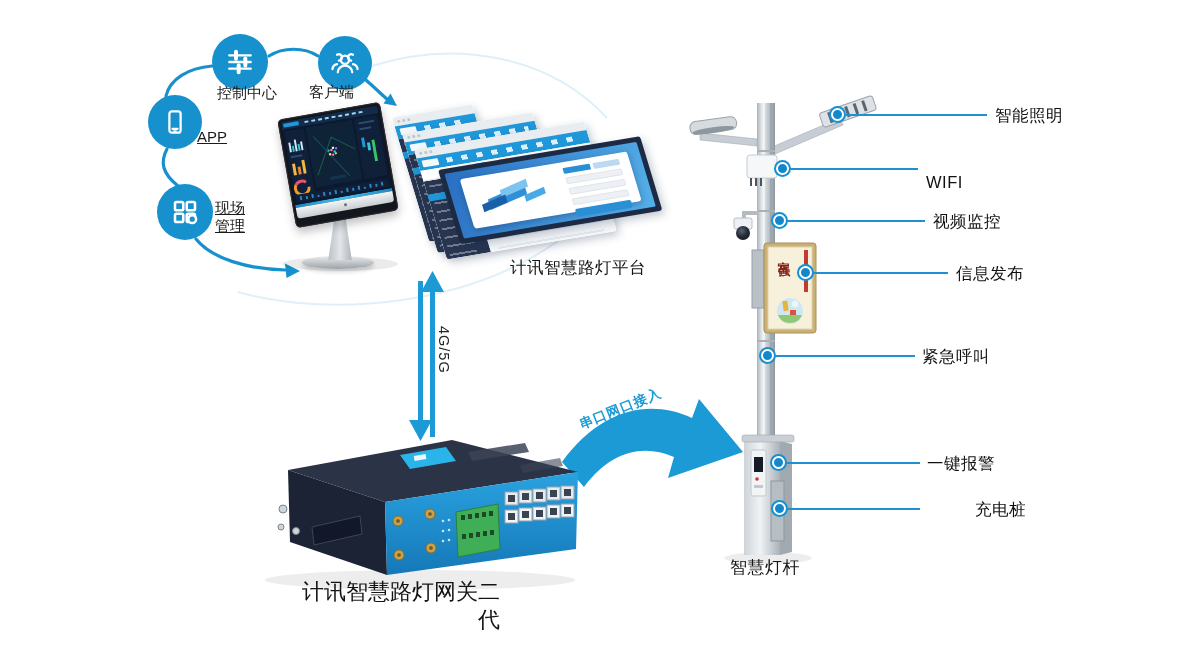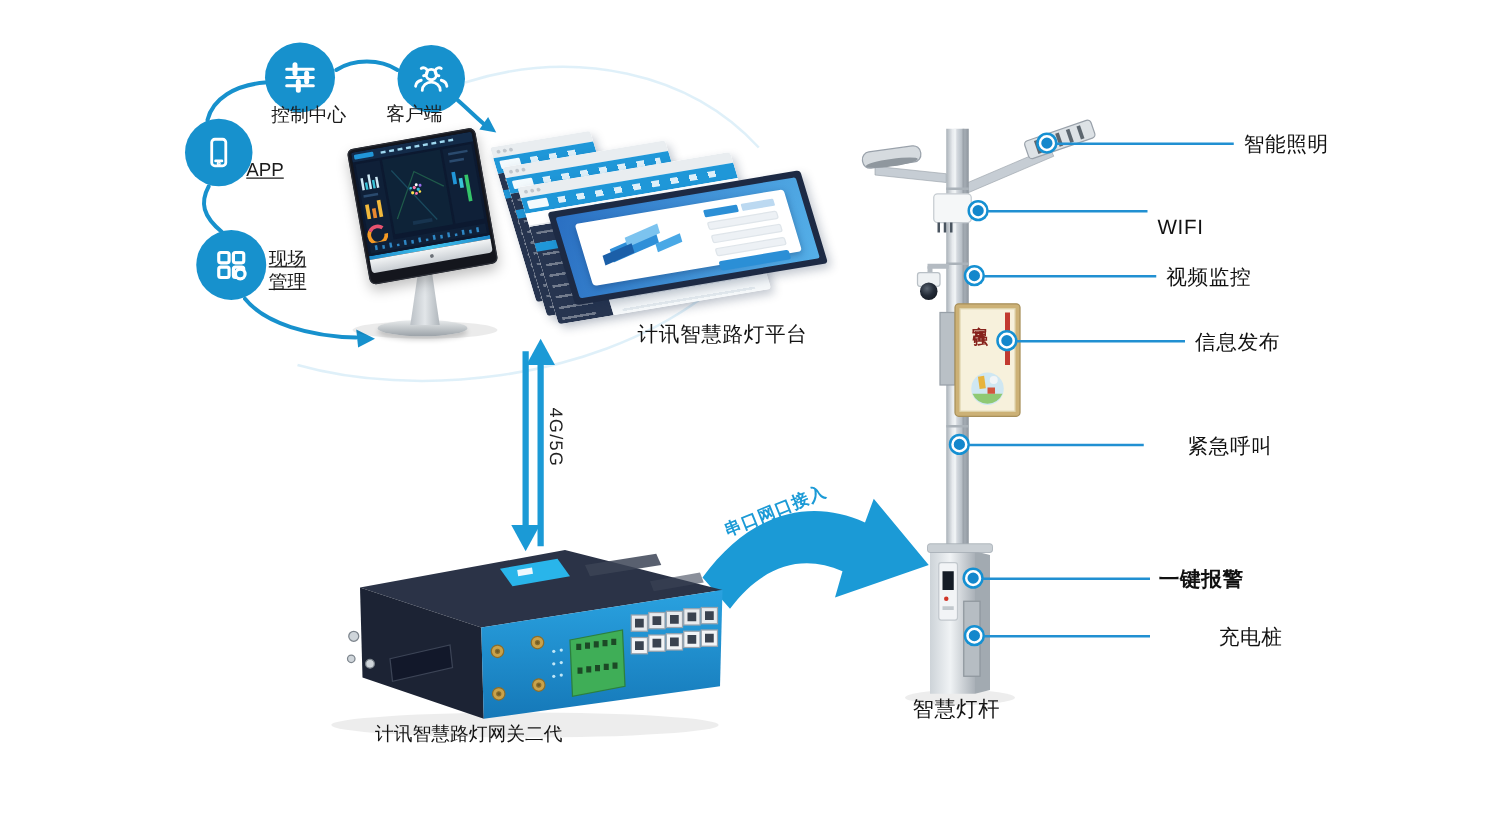--- a/index.html
+++ b/index.html
@@ -10,21 +10,21 @@
   
   .fnode{position:absolute;border-radius:50%;background:#1791cd;display:flex;align-items:center;justify-content:center;}
   .fnode svg{display:block;}
   .flbl{position:absolute;font-size:15px;color:#1b1b1b;white-space:nowrap;line-height:1.18;}
   
   .dot{position:absolute;width:9px;height:9px;border-radius:50%;background:#1387cc;border:2px solid #fff;box-shadow:0 0 0 2px #1590d2;}
   .cline{position:absolute;height:2px;background:#2190d2;}
   .lbl{position:absolute;font-size:16.5px;color:#111;white-space:nowrap;letter-spacing:.5px;}
   
   .cap{position:absolute;font-size:16.5px;color:#141414;white-space:nowrap;letter-spacing:.5px;}
-  .gcap{position:absolute;left:300px;top:578px;width:200px;text-align:left;font-size:15px;line-height:1.28;color:#141414;}
+  .gcap{position:absolute;left:300px;top:578px;width:200px;text-align:right;font-size:22px;line-height:1.28;color:#141414;}
   .rot90{transform:rotate(90deg);transform-origin:0 0;font-size:14.5px;color:#222;letter-spacing:1px;}
   .acclbl{position:absolute;left:577px;top:400px;transform:rotate(-22deg);color:#1b9ad6;font-size:13.5px;font-weight:bold;letter-spacing:1px;}
   
   .monitor{position:absolute;left:276px;top:92px;width:120px;height:185px;z-index:30;}
   .m-base{position:absolute;left:26px;top:164px;width:72px;height:13px;border-radius:50%;
           background:linear-gradient(#e9eced,#9ba2a8);box-shadow:0 3px 4px rgba(0,0,0,.18);}
   .m-stand{position:absolute;left:50px;top:126px;width:28px;height:42px;
            clip-path:polygon(30% 0,70% 0,92% 100%,8% 100%);
            background:linear-gradient(90deg,#b3b9bf,#e2e6e9 50%,#a6adb3);}
   .m-screen{position:absolute;left:10px;top:18px;width:104px;height:110px;transform:rotate(-10deg);
@@ -473,23 +473,23 @@
   <span class="dot" style="left:773px;top:214px;"></span>
   <span class="cline" style="left:787px;top:220px;width:138px;"></span>
   <div class="lbl" style="left:933px;top:211px;">视频监控</div>
 
   <span class="dot" style="left:799px;top:266px;"></span>
   <span class="cline" style="left:813px;top:272px;width:135px;"></span>
   <div class="lbl" style="left:956px;top:263px;">信息发布</div>
 
   <span class="dot" style="left:761px;top:349px;"></span>
   <span class="cline" style="left:775px;top:355px;width:140px;"></span>
-  <div class="lbl" style="left:922px;top:346px;margin-left:28px;">紧急呼叫</div>
+  <div class="lbl" style="left:922px;top:346px;">紧急呼叫</div>
 
   <span class="dot" style="left:772px;top:456px;"></span>
   <span class="cline" style="left:786px;top:462px;width:134px;"></span>
-  <div class="lbl" style="left:927px;top:453px;font-weight:bold;">一键报警</div>
+  <div class="lbl" style="left:927px;top:453px;">一键报警</div>
 
   <span class="dot" style="left:773px;top:502px;"></span>
   <span class="cline" style="left:787px;top:508px;width:133px;"></span>
   <div class="lbl" style="left:975px;top:499px;">充电桩</div>
 
 </div>
 
 </body></html>

